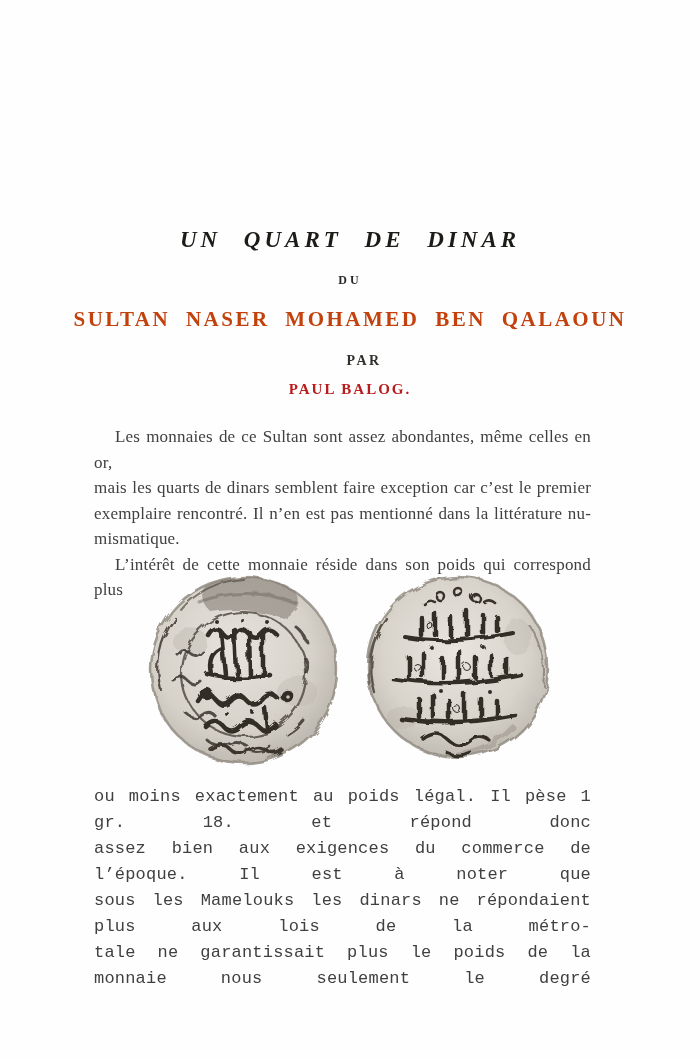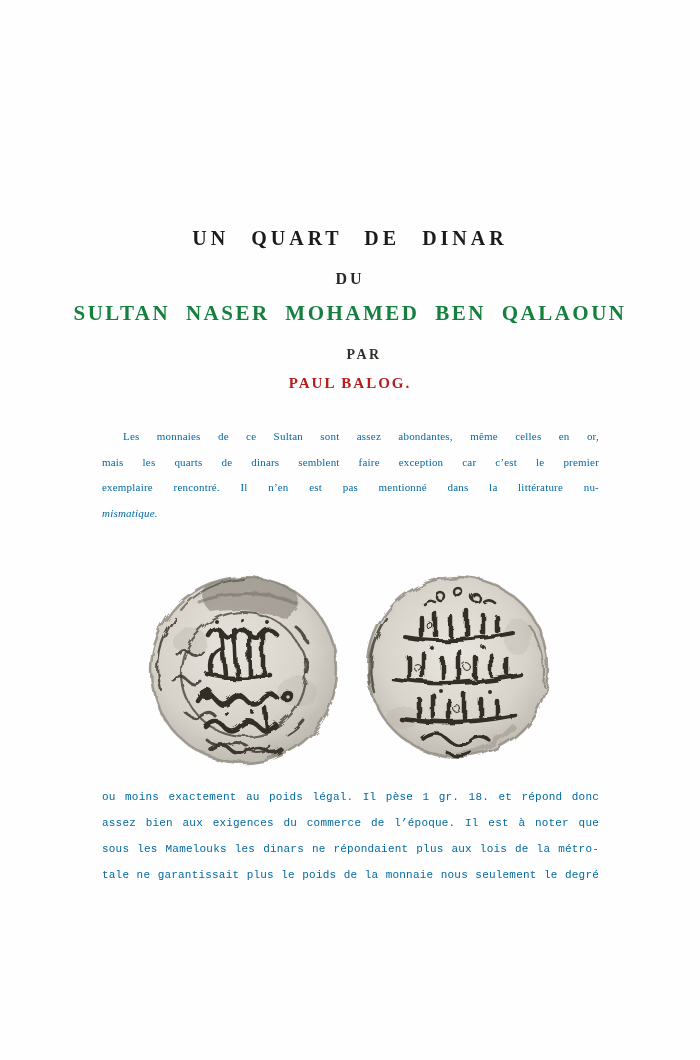--- a/index.html
+++ b/index.html
@@ -3,40 +3,40 @@
 <meta charset="utf-8">
 <style>
   html,body{margin:0;padding:0;background:#ffffff;}
   .page{
     position:relative;width:700px;height:1060px;background:#fefefe;
     font-family:"Liberation Serif", serif;color:#262320;overflow:hidden;
   }
   
   .heading{position:absolute;top:227px;left:0;width:700px;text-align:center;}
   .title{
-    font-size:20px;font-weight:bold;letter-spacing:4px;word-spacing:13px;
-    color:#1d1b18;margin:0;
-  }
-  .connector{margin-top:20px;font-size:16px;font-weight:bold;letter-spacing:3px;color:#2a2724;}
+    font-size:23px;font-weight:bold;letter-spacing:4px;word-spacing:13px;
+    color:#1d1b18;margin:0;font-style:italic;
+  }
+  .connector{margin-top:20px;font-size:12px;font-weight:bold;letter-spacing:3px;color:#2a2724;}
   .subtitle{
-    margin-top:13px;font-size:21px;font-weight:bold;letter-spacing:2.5px;word-spacing:8px;
-    color:#15803d;
+    margin-top:19px;font-size:21px;font-weight:bold;letter-spacing:2.5px;word-spacing:8px;
+    color:#c2410c;
   }
   .byline{margin-top:21px;font-size:14px;font-weight:bold;letter-spacing:2.5px;color:#33302c;margin-left:28px;}
   .author{margin-top:12px;font-size:15px;font-weight:bold;letter-spacing:2px;color:#b91c1c;}
   
   .para{
-    position:absolute;left:102px;width:497px;
-    font-size:11px;color:#0369a1;letter-spacing:0.2px;
+    position:absolute;left:94px;width:497px;
+    font-size:17px;color:#404040;letter-spacing:0.2px;
   }
   .para-top{top:424px;line-height:25.5px;}
   .para-bottom{top:784px;line-height:26px;font-family:Liberation Mono, monospace;}
   .line{text-align:justify;text-align-last:justify;}
   .line.indent{text-indent:21px;}
-  .line.flush-end{text-align:right;text-align-last:left;font-style:italic;}
+  .line.flush-end{text-align:right;text-align-last:left;}
   
   .figure{position:absolute;top:561px;left:0;width:700px;height:218px;}
   .coin-left{position:absolute;left:147px;top:1px;}
   .coin-right{position:absolute;left:363px;top:6px;}
 </style>
 </head>
 <body>
 
 <div class="page">
 
@@ -46,20 +46,21 @@
     <div class="subtitle">SULTAN NASER MOHAMED BEN QALAOUN</div>
     <div class="byline">PAR</div>
     <div class="author">PAUL BALOG.</div>
   </div>
 
   <div class="para para-top">
     <div class="line indent">Les monnaies de ce Sultan sont assez abondantes, même celles en or,</div>
     <div class="line">mais les quarts de dinars semblent faire exception car c’est le premier</div>
     <div class="line">exemplaire rencontré. Il n’en est pas mentionné dans la littérature nu-</div>
     <div class="line flush-end">mismatique.</div>
+    <div class="line indent">L’intérêt de cette monnaie réside dans son poids qui correspond plus</div>
   </div>
 
   <div class="figure">
 
     <svg class="coin-left" width="194" height="215" viewBox="0 0 194 215" xmlns="http://www.w3.org/2000/svg">
       <defs>
         <radialGradient id="lg" cx="44%" cy="40%" r="68%">
           <stop offset="0%" stop-color="#e7e4dd"></stop>
           <stop offset="62%" stop-color="#d6d2ca"></stop>
           <stop offset="92%" stop-color="#bcb7ae"></stop>

